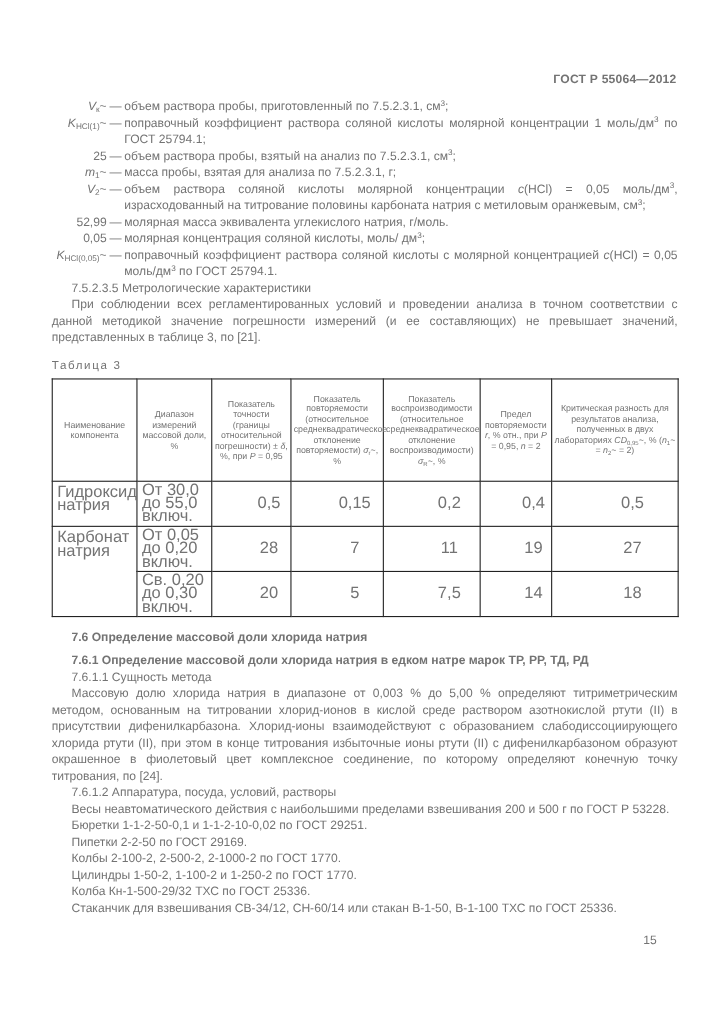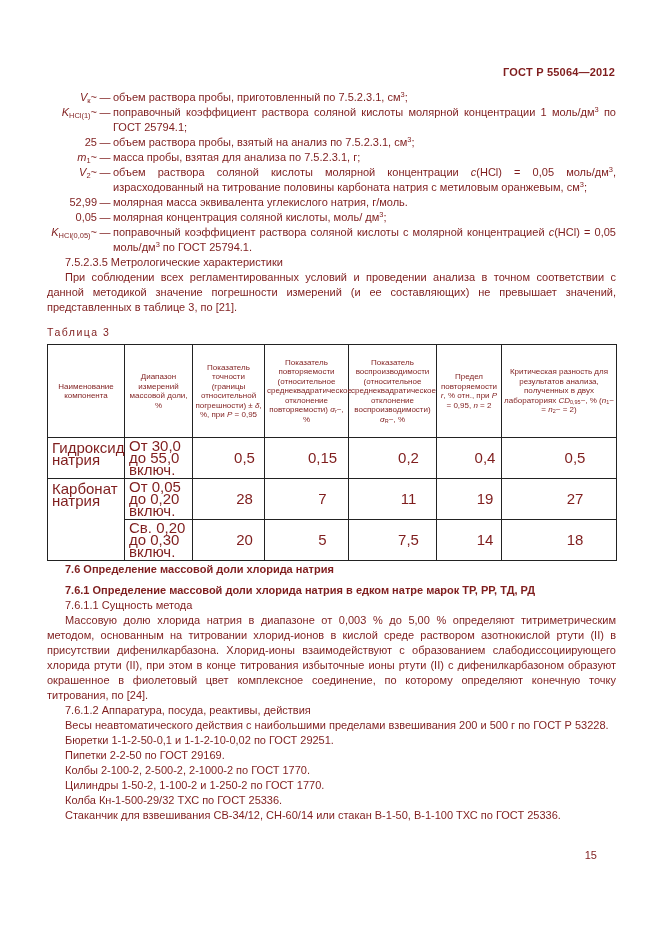--- a/index.html
+++ b/index.html
@@ -1,18 +1,18 @@
 <!DOCTYPE html>
 <html lang="ru"><head>
 <meta charset="utf-8">
 <style>
   html,body{margin:0;padding:0;background:#fdfdfd;}
   .page{
     position:relative;width:661px;height:935px;background:#ffffff;
-    color:#7f1d1d;font-family:"Liberation Sans",sans-serif;overflow:hidden;
+    color:#737373;font-family:"Liberation Sans",sans-serif;overflow:hidden;
   }
   .doc-code{position:absolute;top:66px;right:46px;font-size:11px;font-weight:700;letter-spacing:.2px;}
   .content{position:absolute;left:47px;top:90px;width:569px;font-size:11px;line-height:15px;}
   sup,sub{line-height:0;font-size:.68em;}
   sup{vertical-align:.5em;}
   sub{vertical-align:-.25em;}
   i{font-style:italic;}
   p{margin:0;}
   .def-row{display:grid;grid-template-columns:50px 16px 1fr;}
   .def-sym{text-align:right;white-space:nowrap;}
@@ -24,21 +24,21 @@
   .caption{margin-top:10px;margin-bottom:4px;font-size:10.5px;letter-spacing:1.5px;}
   table{border-collapse:collapse;width:569px;table-layout:fixed;}
   th,td{border:1px solid #222;box-sizing:border-box;}
   thead tr{height:93px;}
   th{font-weight:400;font-size:8px;line-height:9.5px;padding:2px 2px;text-align:center;vertical-align:middle;}
   td{font-size:15px;line-height:12px;padding:2px 4px;}
   tbody tr{height:31px;}
   .cell-component{text-align:left;vertical-align:top;padding-top:4px;}
   .cell-range{text-align:left;vertical-align:middle;}
   .cell-value{text-align:center;vertical-align:middle;padding-left:36px;}
-  .sec-76{margin-top:1px;}
+  .sec-76{margin-top:12px;}
   .sec-761{margin-top:6px;}
   .page-num{position:absolute;right:64px;bottom:74px;font-size:11px;}
   .c1{width:77px}.c2{width:68px}.c3{width:72px}.c4{width:84px}.c5{width:88px}.c6{width:65px}.c7{width:115px}
 </style>
 </head>
 <body>
 
 <div class="page">
 
   <div class="doc-code">ГОСТ Р 55064—2012</div>
@@ -141,21 +141,21 @@
             <td class="cell-value">14</td>
             <td class="cell-value">18</td>
           </tr>
         </tbody>
     </table>
 
     <p class="clause bold sec-76">7.6  Определение массовой доли хлорида натрия</p>
     <p class="clause bold sec-761">7.6.1  Определение массовой доли хлорида натрия в едком натре марок ТР, РР, ТД, РД</p>
     <p class="clause">7.6.1.1  Сущность метода</p>
     <p class="para">Массовую долю хлорида натрия в диапазоне от 0,003 % до 5,00 % определяют титриметрическим методом, основанным на титровании хлорид-ионов в кислой среде раствором азотнокислой ртути (II) в присутствии дифенилкарбазона. Хлорид-ионы взаимодействуют с образованием слабодиссоциирующего хлорида ртути (II), при этом в конце титрования избыточные ионы ртути (II) с дифенилкарбазоном образуют окрашенное в фиолетовый цвет комплексное соединение, по которому определяют конечную точку титрования, по [24].</p>
-    <p class="clause">7.6.1.2  Аппаратура, посуда, реактивы, действия</p>
+    <p class="clause">7.6.1.2  Аппаратура, посуда, условий, растворы</p>
 
     <div>
         <p class="para">Весы неавтоматического действия с наибольшими пределами взвешивания 200 и 500 г по ГОСТ Р 53228.</p>
         <p class="para">Бюретки 1-1-2-50-0,1 и 1-1-2-10-0,02 по ГОСТ 29251.</p>
         <p class="para">Пипетки 2-2-50 по ГОСТ 29169.</p>
         <p class="para">Колбы 2-100-2, 2-500-2, 2-1000-2 по ГОСТ 1770.</p>
         <p class="para">Цилиндры 1-50-2, 1-100-2 и 1-250-2 по ГОСТ 1770.</p>
         <p class="para">Колба Кн-1-500-29/32 ТХС по ГОСТ 25336.</p>
         <p class="para">Стаканчик для взвешивания СВ-34/12, СН-60/14 или стакан В-1-50, В-1-100 ТХС по ГОСТ 25336.</p>
       </div>

